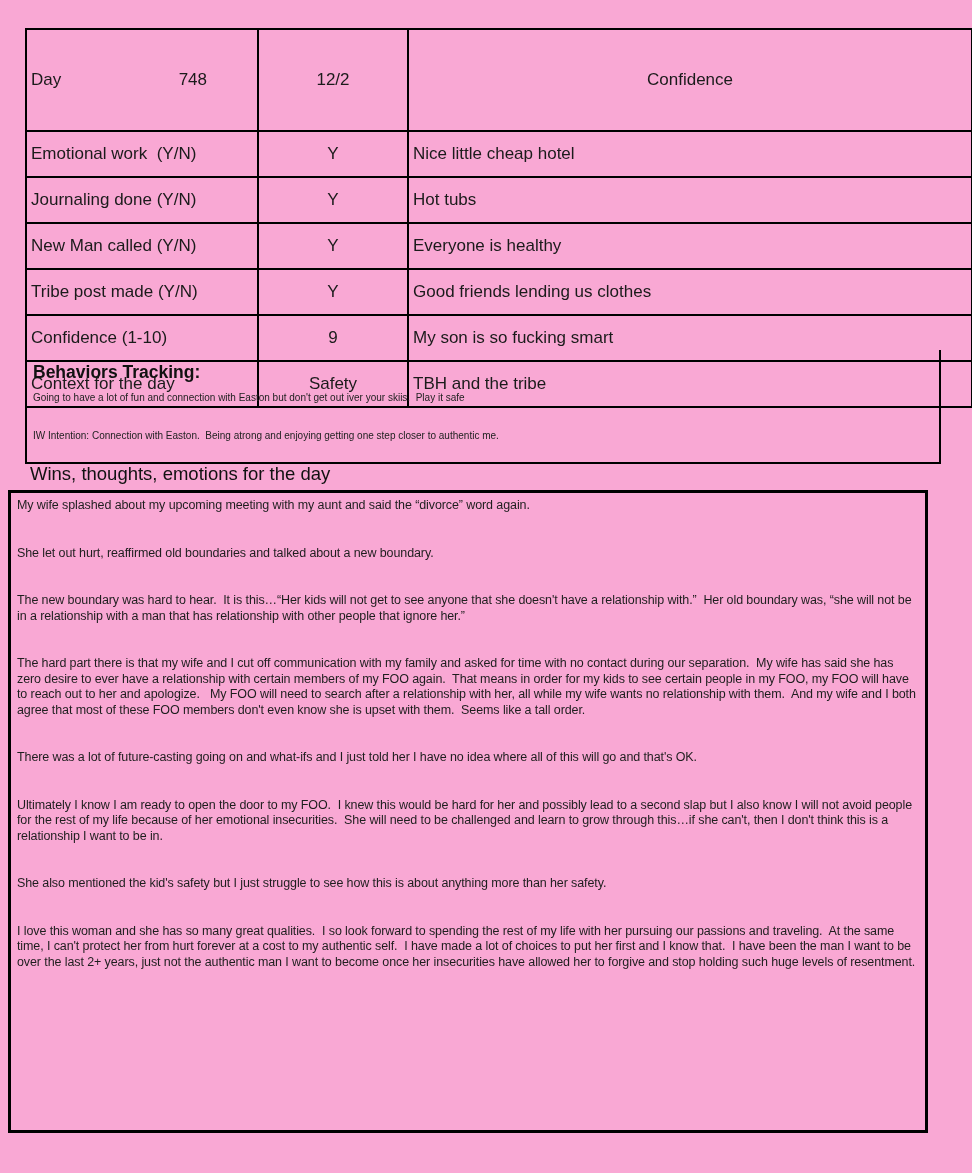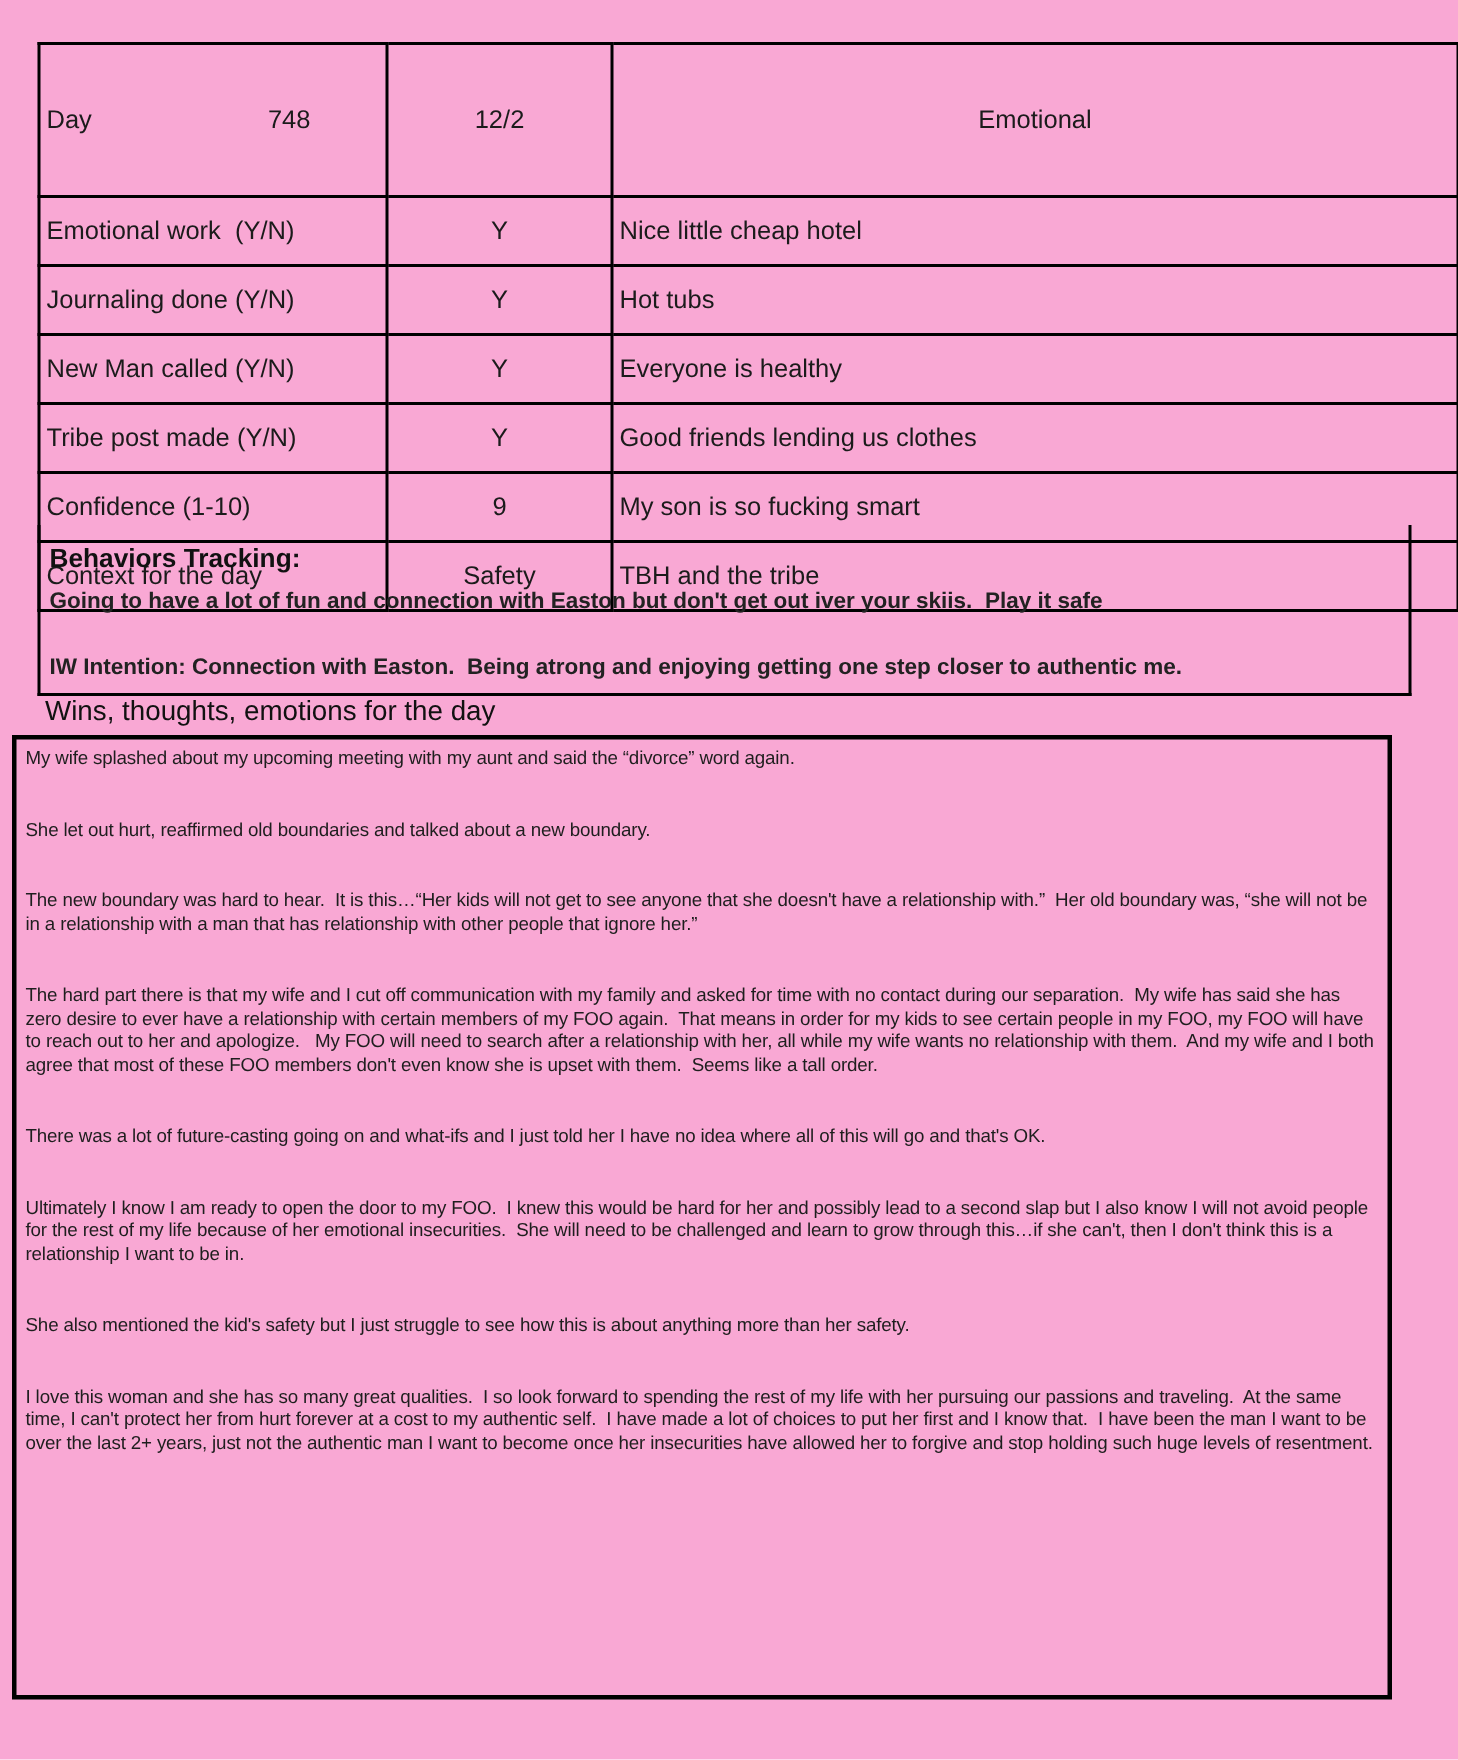--- a/index.html
+++ b/index.html
@@ -39,21 +39,21 @@
     box-sizing:border-box;
     border:2px solid #000;border-top:none;
     overflow:hidden;
     padding:0 0 0 6px;
   }
   .behaviors h2{
     margin:12px 0 0 0;
     font-size:17.5px;font-weight:700;color:#111;
   }
   .behaviors p{
-    margin:0;font-size:15px;white-space:pre-wrap;color:#222;font-weight:bold;
+    margin:0;font-size:10px;white-space:pre-wrap;color:#222;
   }
   .behaviors .note1{margin-top:9px;}
   .behaviors .note2{margin-top:27px;}
   
   .wins-heading{
     position:absolute;left:30px;top:463px;
     font-size:18.5px;font-weight:400;color:#111;
     margin:0;
   }
   
@@ -82,21 +82,21 @@
   <table class="tracker">
     <tbody>
         <tr class="hdr">
       <td class="c1">
         <div class="dayrow">
           <span>Day</span>
           <span>748</span>
         </div>
       </td>
       <td class="c2">12/2</td>
-      <td class="c3 gratitude-hdr">Emotional</td>
+      <td class="c3 gratitude-hdr">Confidence</td>
     </tr>
     <tr>
       <td class="c1">Emotional work  (Y/N)</td>
       <td class="c2">Y</td>
       <td class="c3">Nice little cheap hotel</td>
     </tr>
     <tr>
       <td class="c1">Journaling done (Y/N)</td>
       <td class="c2">Y</td>
       <td class="c3">Hot tubs</td>

